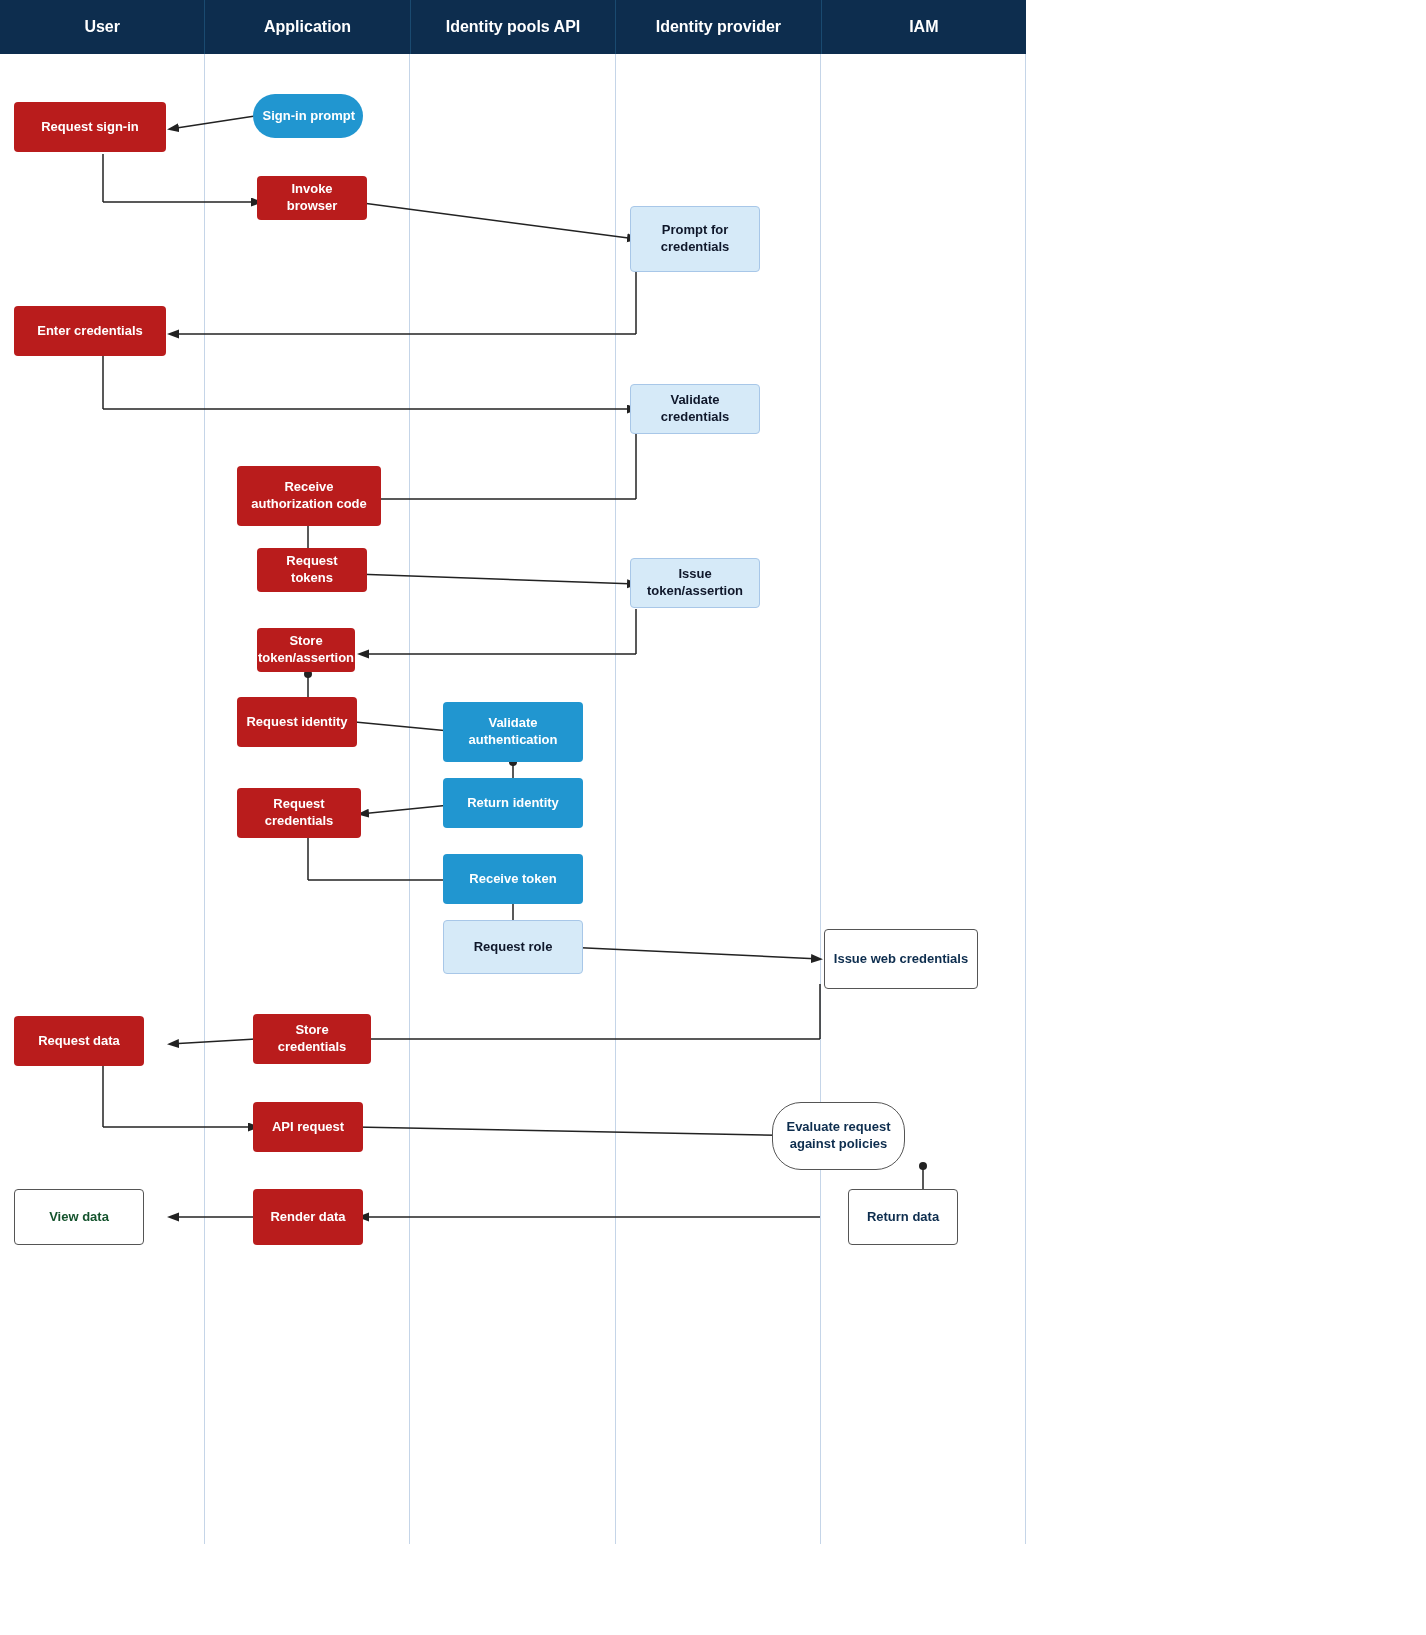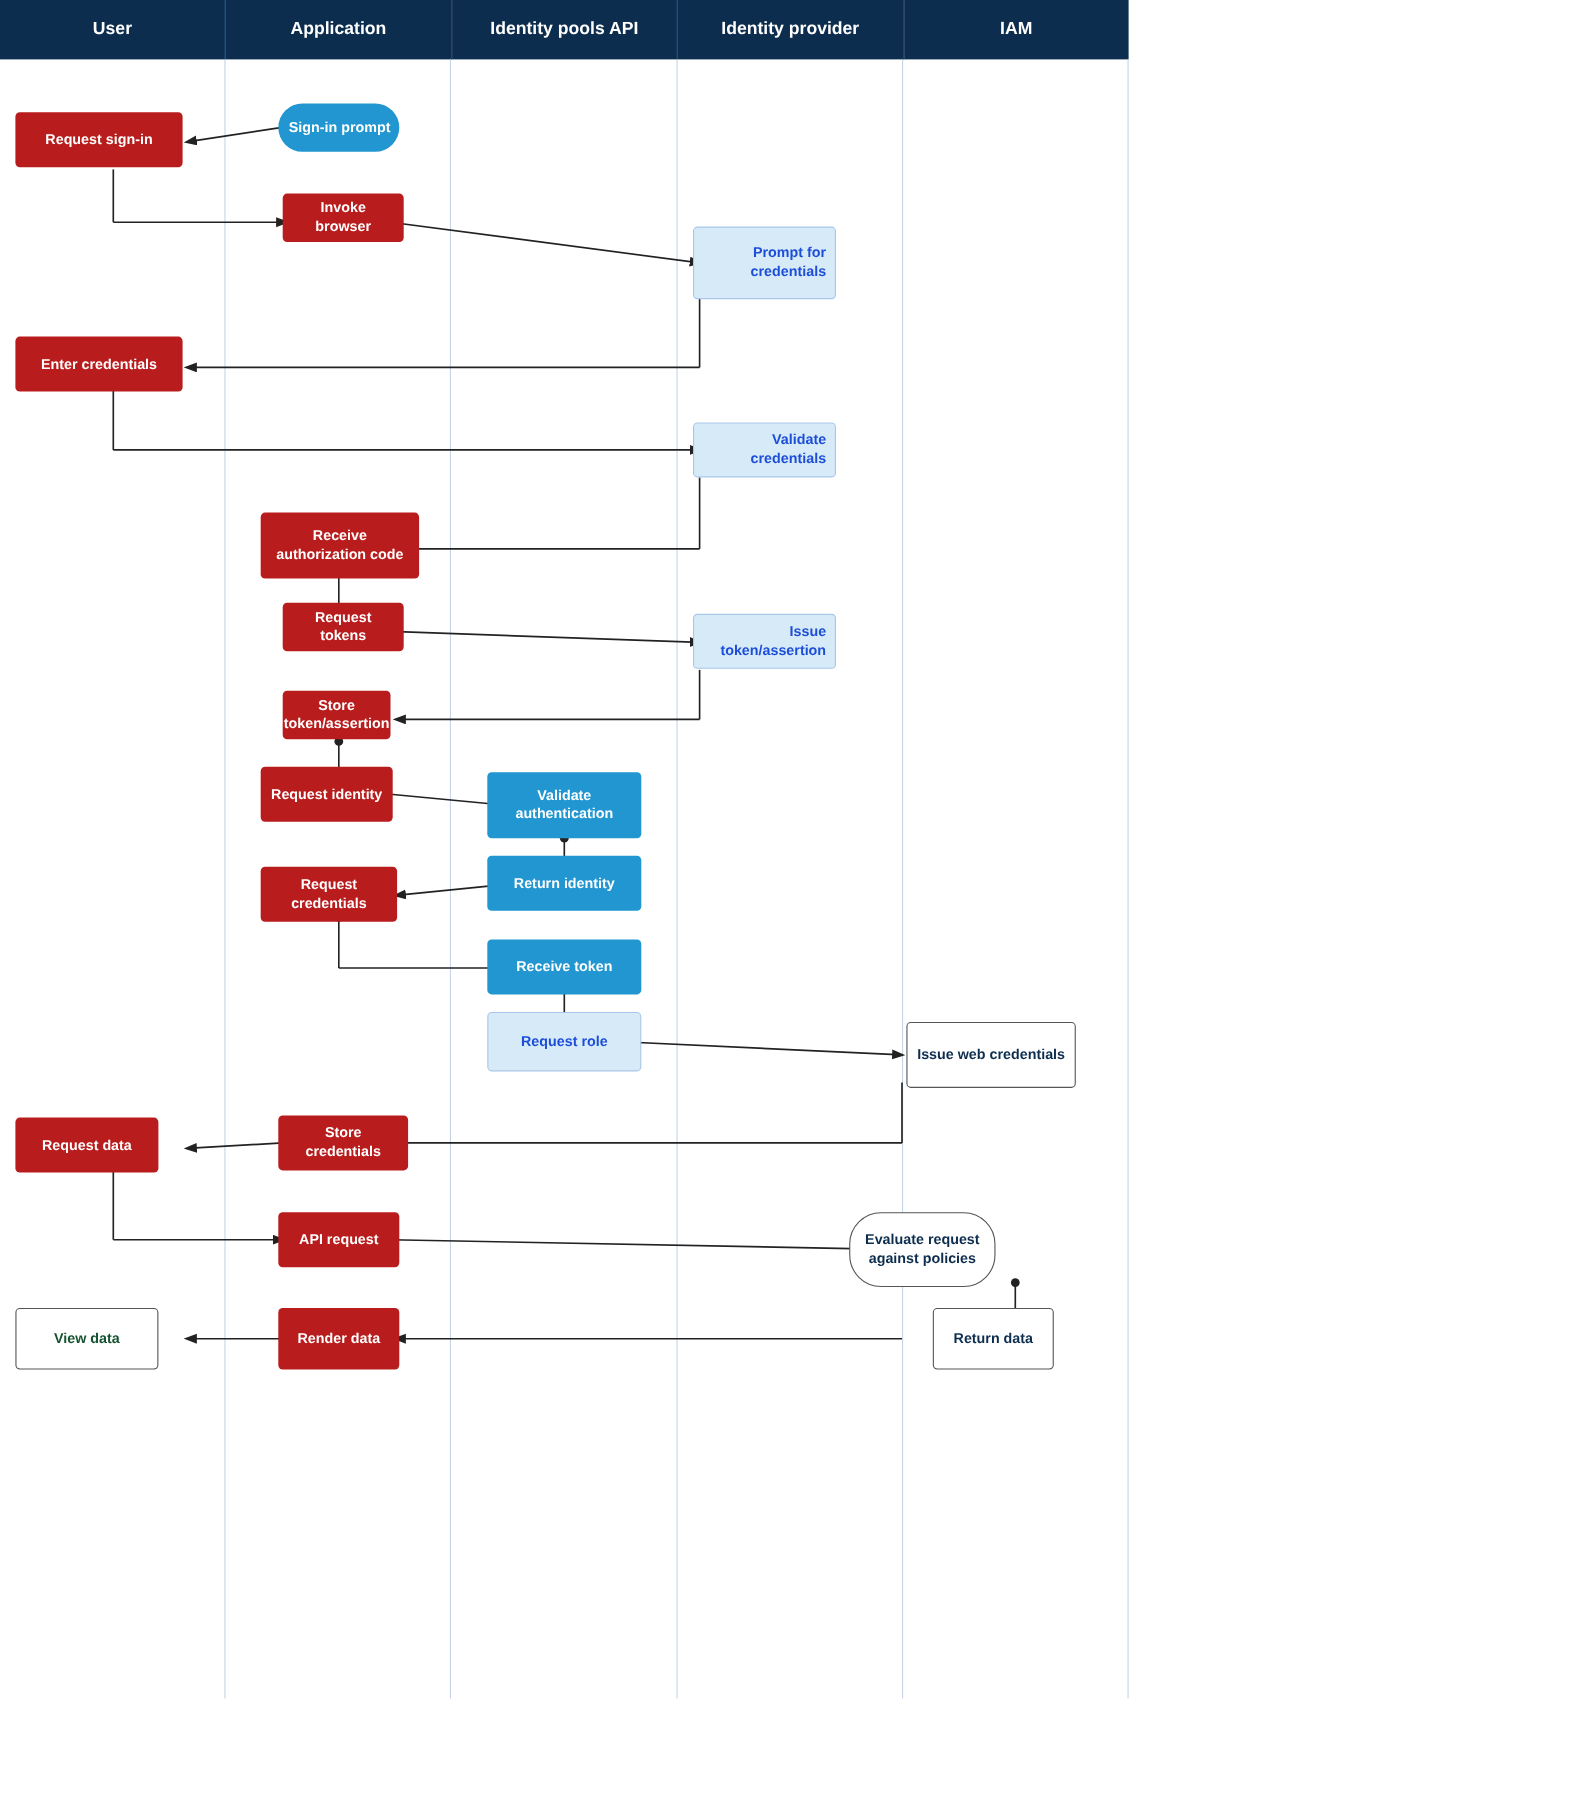--- a/index.html
+++ b/index.html
@@ -13,20 +13,21 @@
     .diagram-container {
       width: 1026px;
       position: relative;
       padding-bottom: 40px;
     }
 
     
     .header-row {
       display: flex;
       width: 100%;
+      justify-content: flex-end;
     }
 
     .header-cell {
       background: #0d2d4e;
       color: #fff;
       font-weight: bold;
       font-size: 16px;
       text-align: center;
       padding: 18px 10px;
       flex: 1;
@@ -82,23 +83,22 @@
 
     .box-medium-blue {
       background: #2196d0;
       color: #fff;
       border: none;
       align-items: center;
     }
 
     .box-light-blue {
       background: #d6eaf8;
-      color: #1d4ed8;
+      color: #0f172a;
       border: 1px solid #a8c7e8;
-      text-align: right;
     }
 
     .box-white {
       background: #fff;
       color: #0d2d4e;
       border: 1px solid #555;
     }
 
     .box-oval {
       border-radius: 30px;

